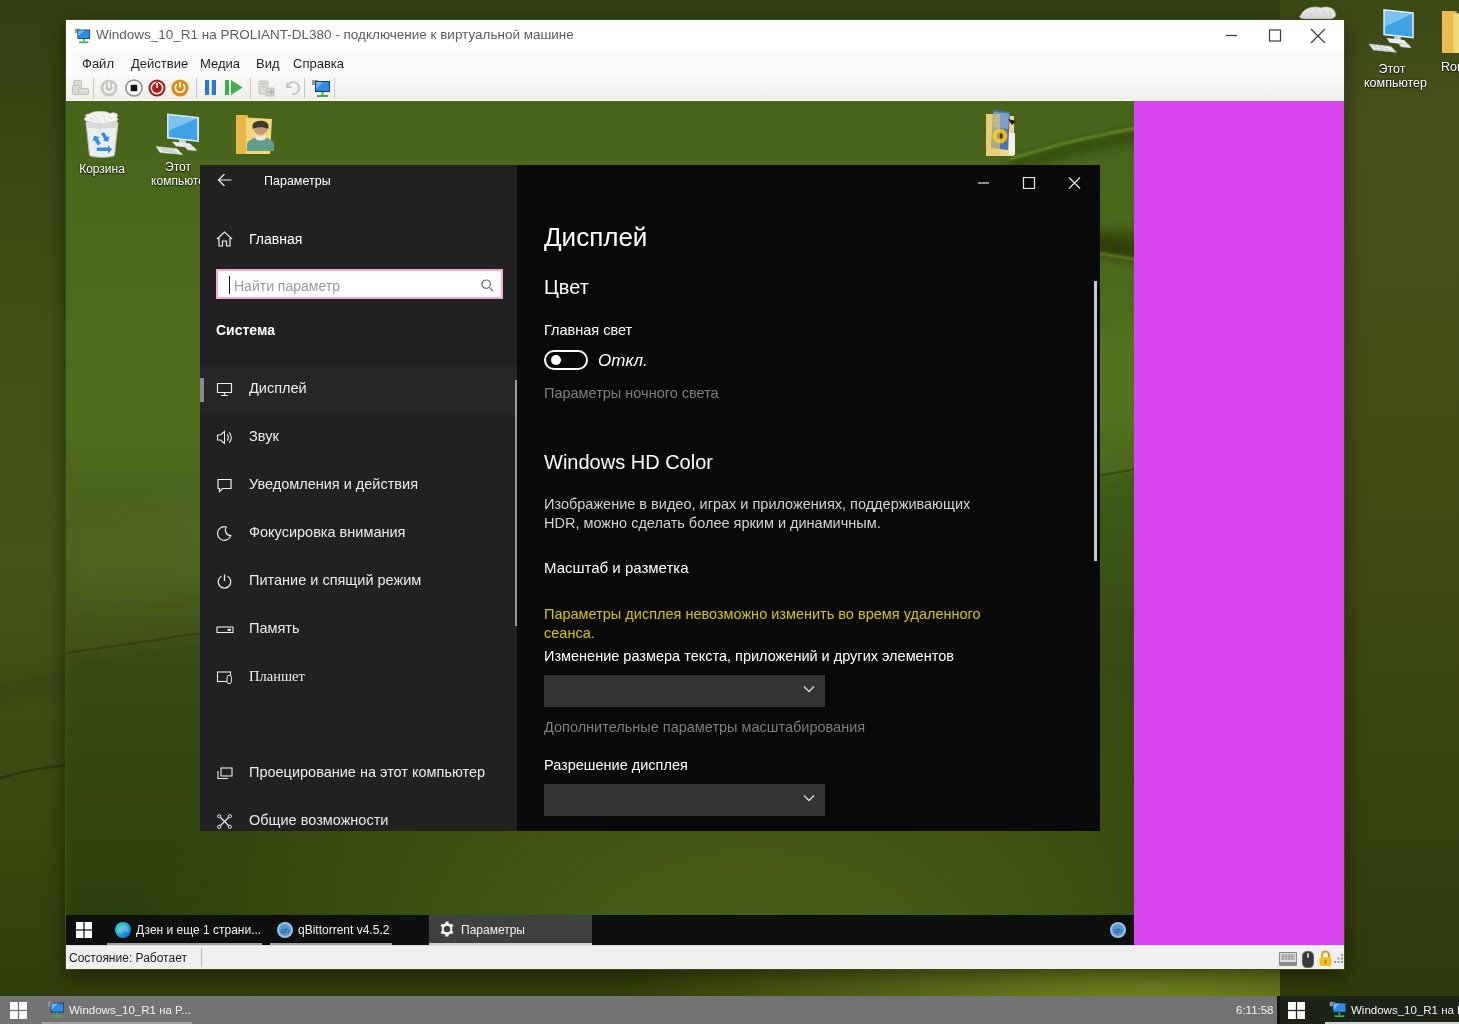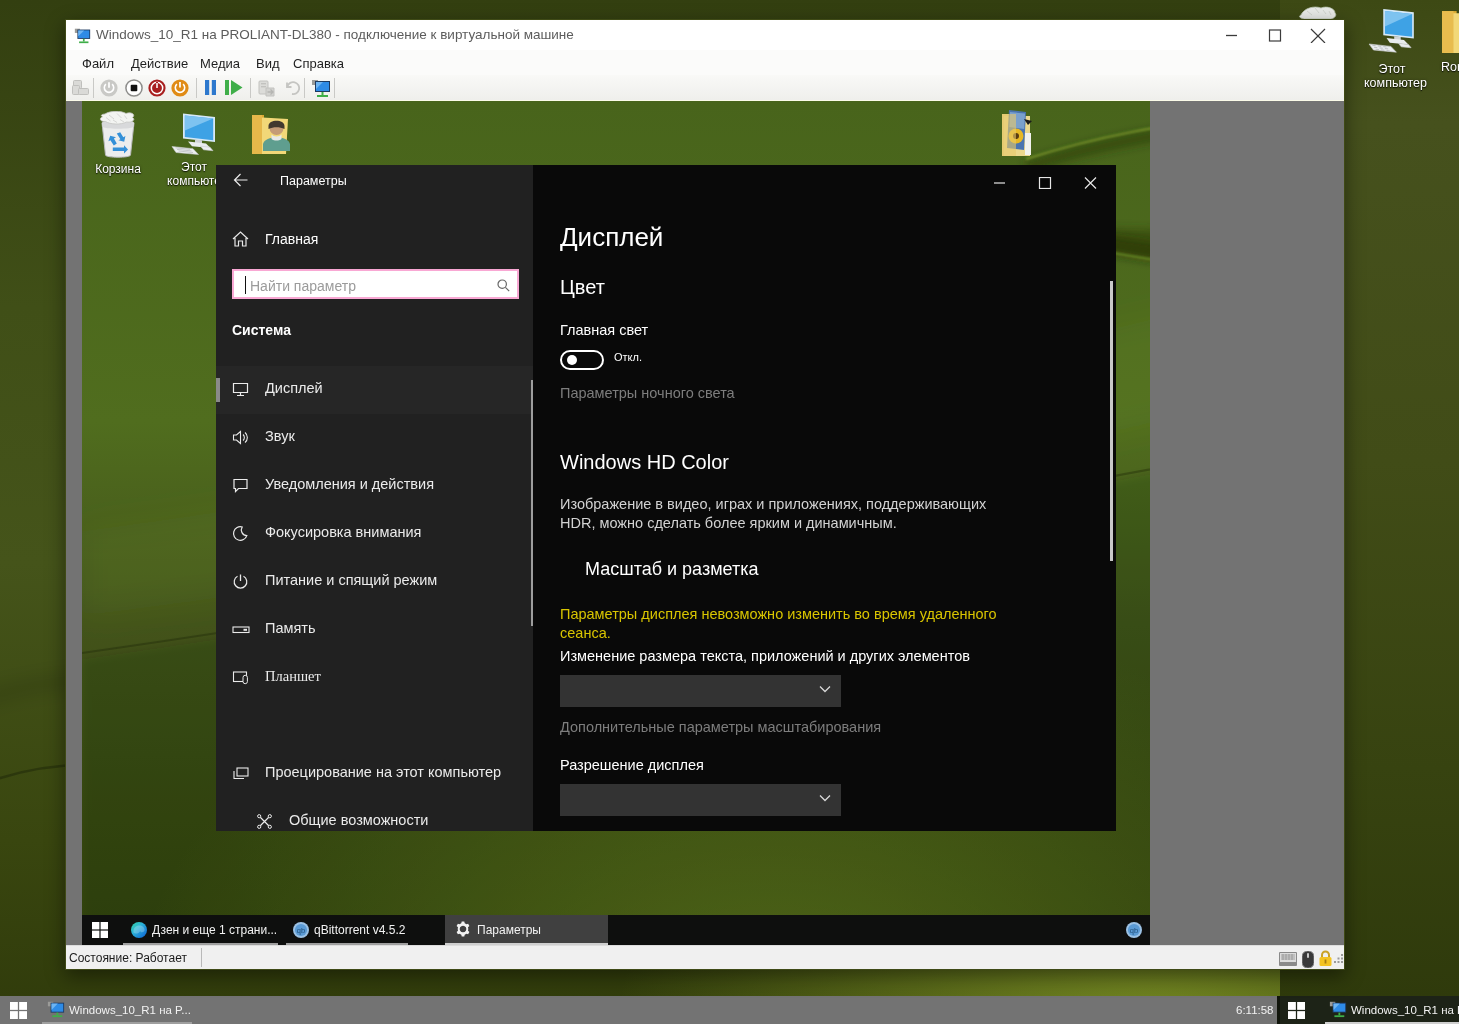--- a/index.html
+++ b/index.html
@@ -9,29 +9,29 @@
 #mon1{left:0;top:0;width:1280px;height:1024px;}
 #mon2{left:1280px;top:0;width:179px;height:1024px;
   background:linear-gradient(180deg,#3d4914 0%,#46511d 12%,#414c17 45%,#374310 75%,#2e390b 100%);}
 
 .htb{top:996px;height:28px;background:#737373;}
 #htb1{left:0;width:1277px;border-right:3px solid #11150b;}
 #htb2{left:1280px;width:179px;background:#1d2317;}
 .tbtext{color:#f2f2f2;font-size:11.5px;line-height:28px;white-space:nowrap;}
 #vtb .tbtext{line-height:30px;}
 
-#vmwin{left:65px;top:19px;width:1280px;height:951px;background:#737373;
+#vmwin{left:65px;top:19px;width:1280px;height:951px;background:#d946ef;
   box-shadow:0 6px 18px rgba(0,0,0,.45);border:1px solid #3f4a16;box-sizing:border-box;}
 #vtitle{left:0;top:0;width:100%;height:30px;background:#fff;}
 #vtitle .ttl{position:absolute;left:30px;top:7px;font-size:13.5px;color:#5c5c5c;}
 #vmenu{left:0;top:30px;width:100%;height:25px;background:#fbfbfa;}
 #vmenu span{position:absolute;top:6px;font-size:13px;color:#1f1f1f;}
 #vtool{left:0;top:55px;width:100%;height:26px;background:linear-gradient(#f9f9f7,#efefec);
   border-bottom:1px solid #fbfbe9;box-sizing:border-box;}
-#vscreen{left:16px;top:81px;width:1068px;height:844px;overflow:hidden;}
+#vscreen{left:0;top:81px;width:1068px;height:844px;overflow:hidden;}
 #vstatus{left:0;top:925px;width:100%;height:24px;background:#f0f0f0;border-top:1px solid #dddddd;box-sizing:border-box;}
 
 .dico{text-align:center;color:#fff;font-size:12px;text-shadow:0 1px 1px rgba(0,0,0,.8),0 0 3px rgba(0,0,0,.45);}
 
 #setw{left:134px;top:64px;width:900px;height:666px;background:#090909;overflow:hidden;}
 #setnav{position:absolute;left:0;top:0;width:317px;height:666px;background:#212121;}
 .nrow{position:absolute;left:0;width:317px;height:48px;}
 .nrow .lbl{position:absolute;left:49px;top:14px;font-size:14.5px;color:#ebebeb;white-space:nowrap;}
 .nrow svg{position:absolute;left:16px;top:15px;}
 .stext{color:#fff;position:absolute;white-space:nowrap;}
@@ -388,21 +388,21 @@
             </svg>
       <span class="lbl">Планшет</span>
           </div>
     <div class="nrow" style="top:585px;">
       <svg width="18" height="17" viewBox="0 0 18 17">
               <rect x="5" y="3" width="11" height="8" stroke="#ebebeb" stroke-width="1.1" fill="none"></rect>
               <path d="M2,6 L2,13.5 L12,13.5" stroke="#ebebeb" stroke-width="1.1" fill="none"></path>
             </svg>
       <span class="lbl">Проецирование на этот компьютер</span>
           </div>
-    <div class="nrow" style="top:633px;margin-left:24px;">
+    <div class="nrow" style="top:633px;">
       <svg width="17" height="17" viewBox="0 0 17 17">
               <path d="M4,4 L13,13 M13,4 L4,13" stroke="#ebebeb" stroke-width="1.2"></path>
               <circle cx="3.2" cy="3.2" r="1.6" fill="#212121" stroke="#ebebeb" stroke-width="1"></circle>
               <circle cx="13.8" cy="3.2" r="1.6" fill="#212121" stroke="#ebebeb" stroke-width="1"></circle>
               <circle cx="3.2" cy="13.8" r="1.6" fill="#212121" stroke="#ebebeb" stroke-width="1"></circle>
               <circle cx="13.8" cy="13.8" r="1.6" fill="#212121" stroke="#ebebeb" stroke-width="1"></circle>
             </svg>
       <span class="lbl">Общие возможности</span>
           </div>
 
@@ -415,25 +415,25 @@
      <path d="M103,0.5 L114,11.5 M114,0.5 L103,11.5" stroke="#e6e6e6" stroke-width="1.2"></path>
    </svg>
 
    <span class="stext" style="left:344px;top:57px;font-size:26px;font-weight:normal;">Дисплей</span>
    <span class="stext" style="left:344px;top:111px;font-size:20px;">Цвет</span>
    <span class="stext" style="left:344px;top:157px;font-size:14.5px;">Главная свет</span>
 
    <div class="abs" style="left:344px;top:185px;width:44px;height:20px;border:2px solid #fff;border-radius:10px;box-sizing:border-box;">
      <div style="position:absolute;left:5px;top:3px;width:10px;height:10px;border-radius:50%;background:#fff;"></div>
    </div>
-   <span class="stext" style="left:398px;top:186px;font-size:11px;">Откл.</span>
+   <span class="stext" style="left:398px;top:186px;font-size:17px;font-style:italic;">Откл.</span>
    <span class="gtext" style="left:344px;top:220px;font-size:14.5px;">Параметры ночного света</span>
    <span class="stext" style="left:344px;top:286px;font-size:20px;">Windows HD Color</span>
    <span class="stext" style="left:344px;top:330px;font-size:14.5px;color:#d2d2d2;line-height:18.5px;">Изображение в видео, играх и приложениях, поддерживающих<br>HDR, можно сделать более ярким и динамичным.</span>
-   <span class="stext" style="left:344px;top:394px;font-size:18px;margin-left:25px;">Масштаб и разметка</span>
+   <span class="stext" style="left:344px;top:394px;font-size:15px;">Масштаб и разметка</span>
    <span class="stext" style="left:344px;top:440px;font-size:14.5px;color:#d9c500;line-height:18.5px;">Параметры дисплея невозможно изменить во время удаленного<br>сеанса.</span>
    <span class="stext" style="left:344px;top:483px;font-size:14.5px;">Изменение размера текста, приложений и других элементов</span>
    <div class="dd" style="top:510px;">
           <svg width="12" height="8" viewBox="0 0 12 8">
             <path d="M1,1.5 L6,6.5 L11,1.5" stroke="#d8d8d8" stroke-width="1.3" fill="none"></path>
           </svg>
         </div>
    <span class="gtext" style="left:344px;top:554px;font-size:14.5px;">Дополнительные параметры масштабирования</span>
    <span class="stext" style="left:344px;top:592px;font-size:14.5px;">Разрешение дисплея</span>
    <div class="dd" style="top:619px;">

